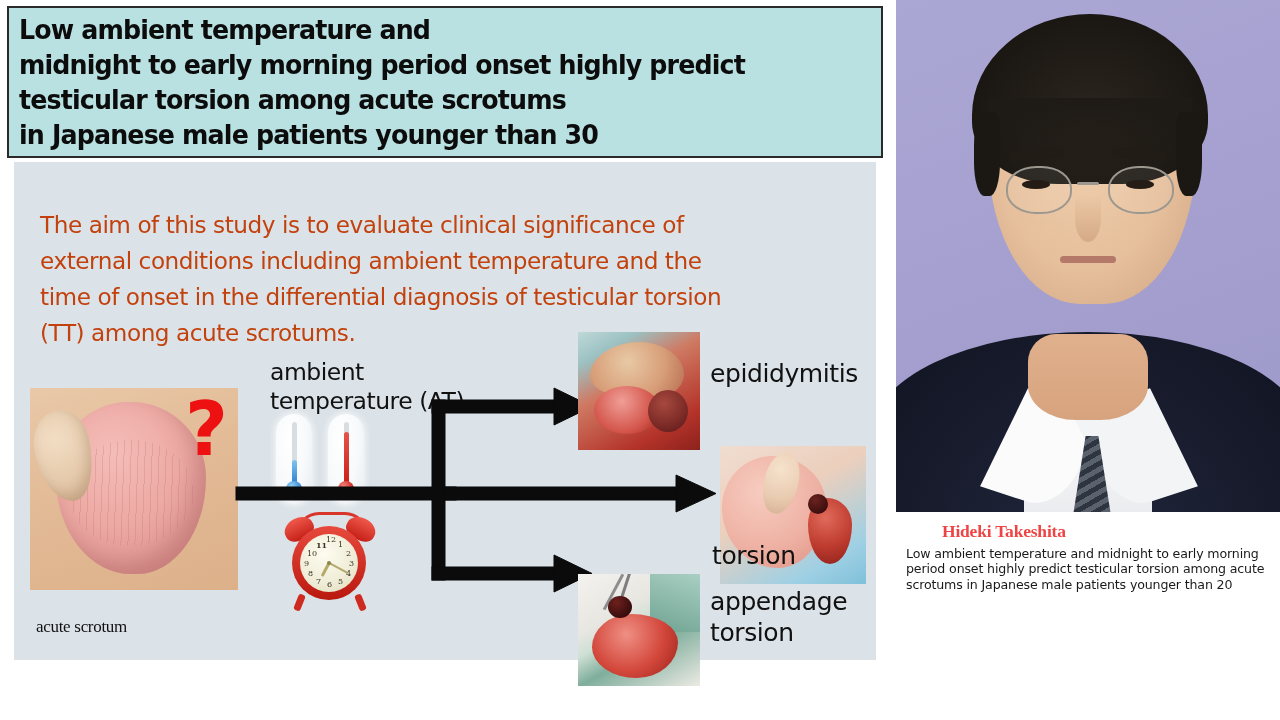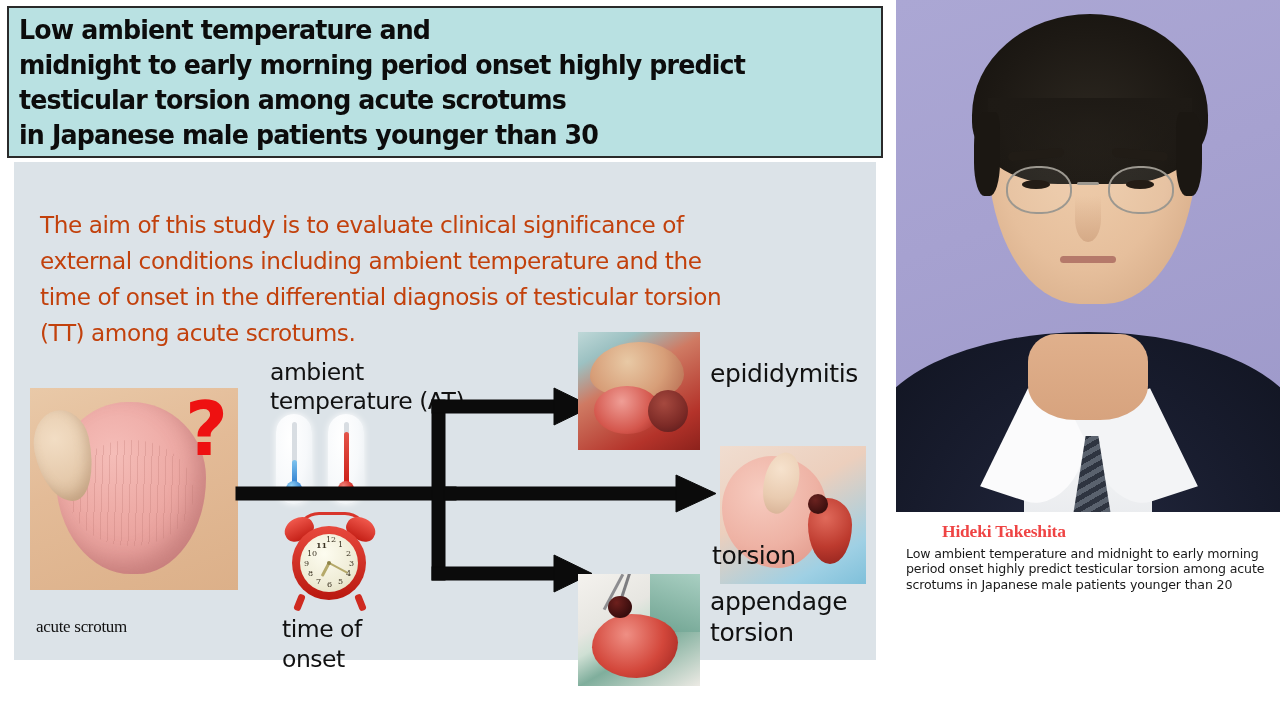--- a/index.html
+++ b/index.html
@@ -295,24 +295,20 @@
               <div class="num" style="left:4px;top:26px;">9</div>
               <div class="num" style="left:7px;top:16px;">10</div>
               <div class="num" style="left:16px;top:7px;font-weight:bold;">11</div>
               <div class="hand hh"></div>
               <div class="hand mh"></div>
               <div class="pin"></div>
             </div>
           </div>
         </div>
 
-        <div id="lab-onset">
-          <div>time of</div>
-          <div>onset</div>
-        </div>
 
         <svg id="arrows" viewBox="0 0 862 498">
           <g fill="#0b0b0b" stroke="#0b0b0b">
             <rect x="222" y="325" width="220" height="13"></rect>
             <rect x="418" y="238" width="13" height="180"></rect>
             <rect x="418" y="238" width="130" height="13"></rect>
             <polygon points="540,226 578,244.5 540,263"></polygon>
             <rect x="418" y="405" width="130" height="13"></rect>
             <polygon points="540,393 578,411.5 540,430"></polygon>
             <rect x="430" y="325" width="240" height="13"></rect>

